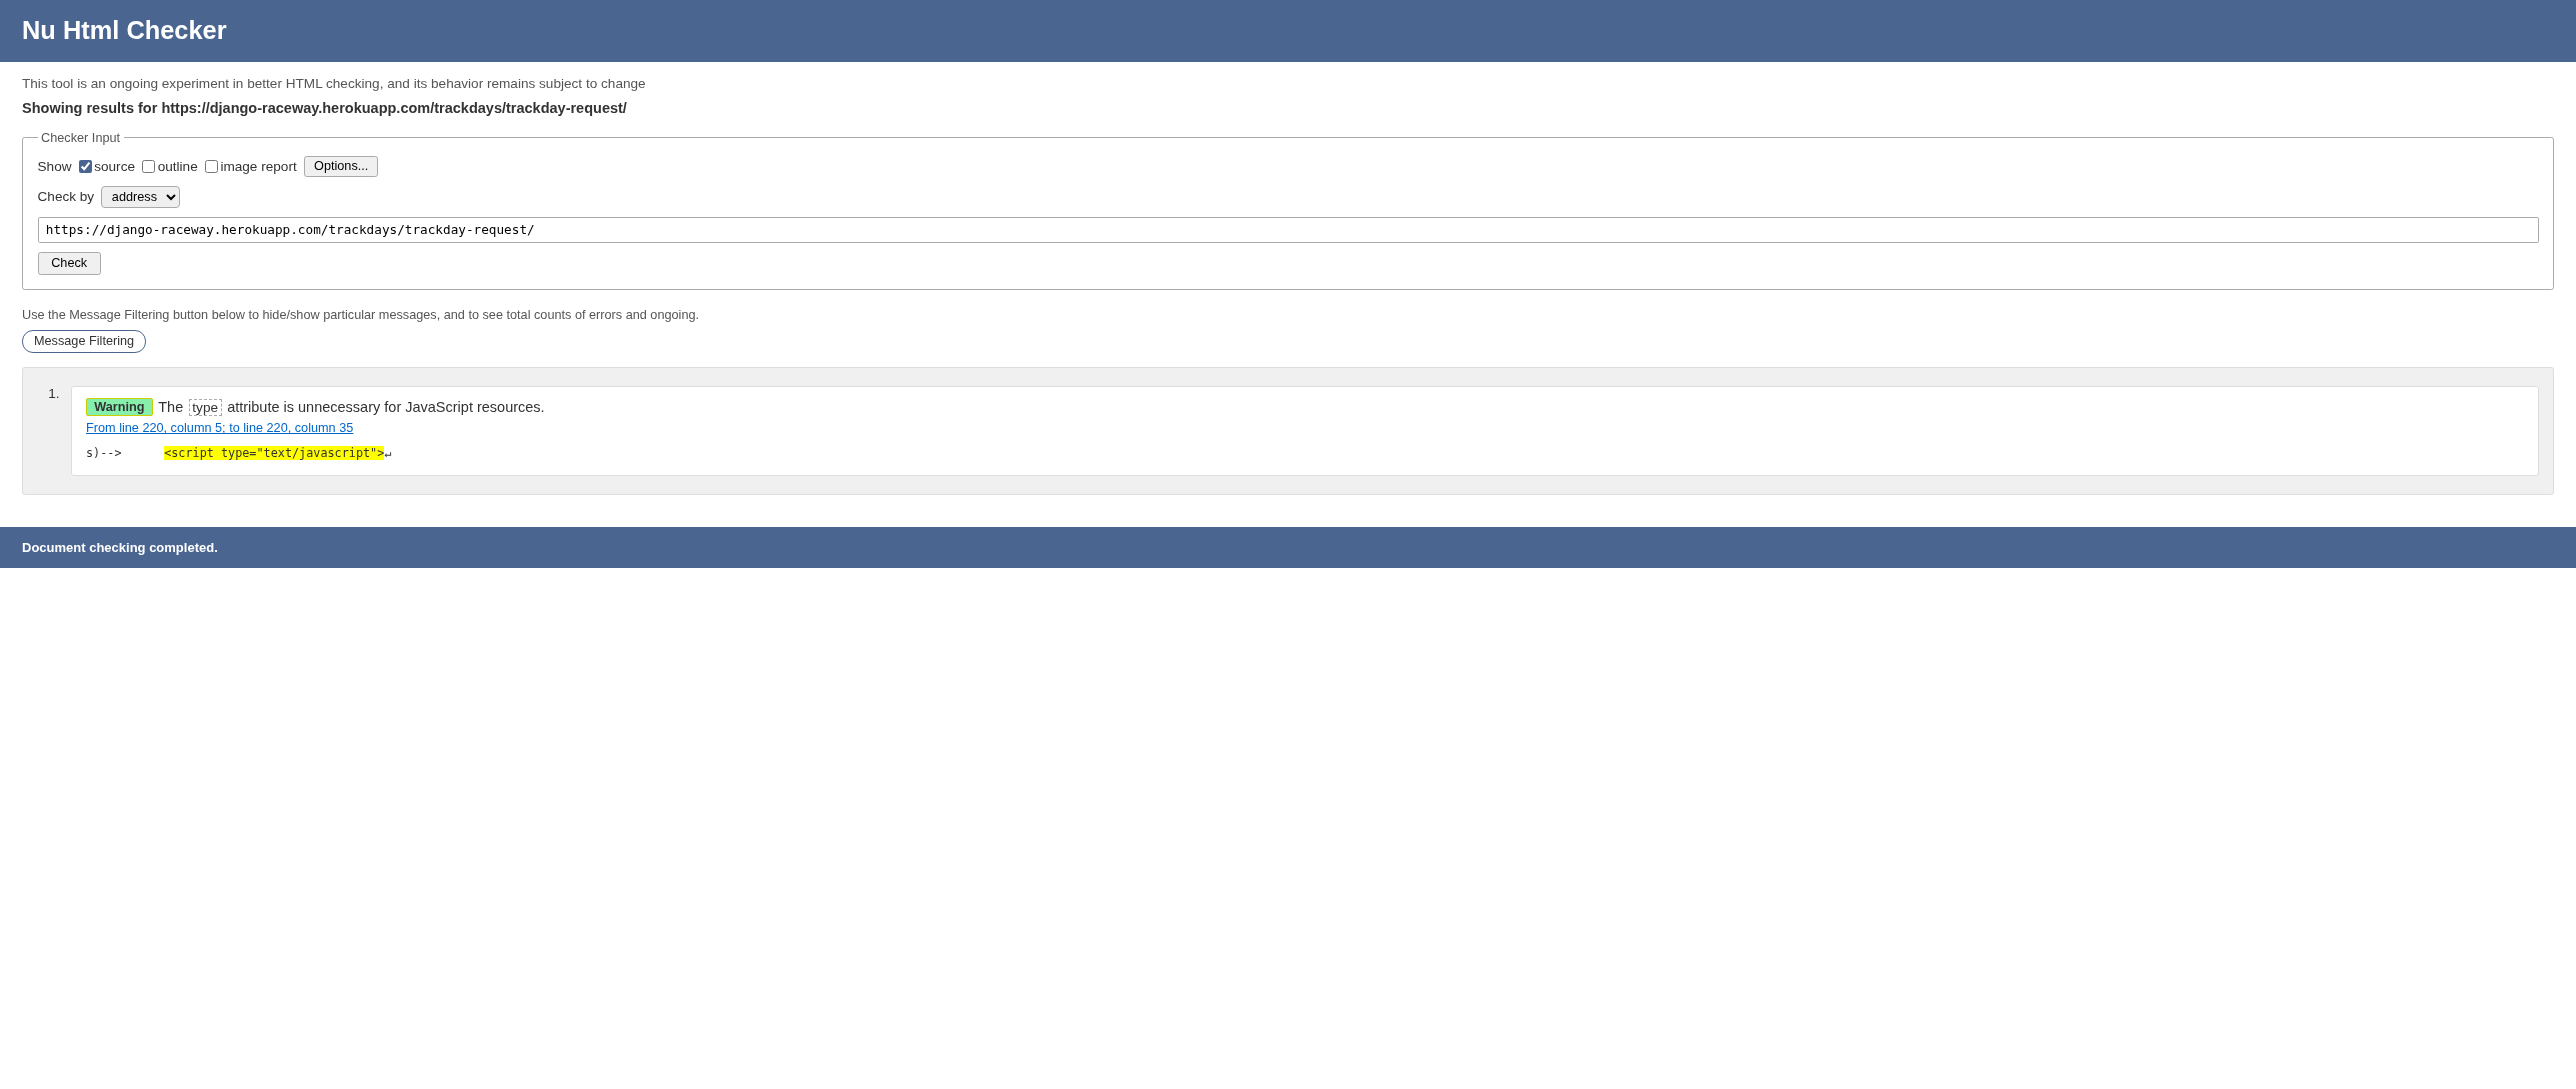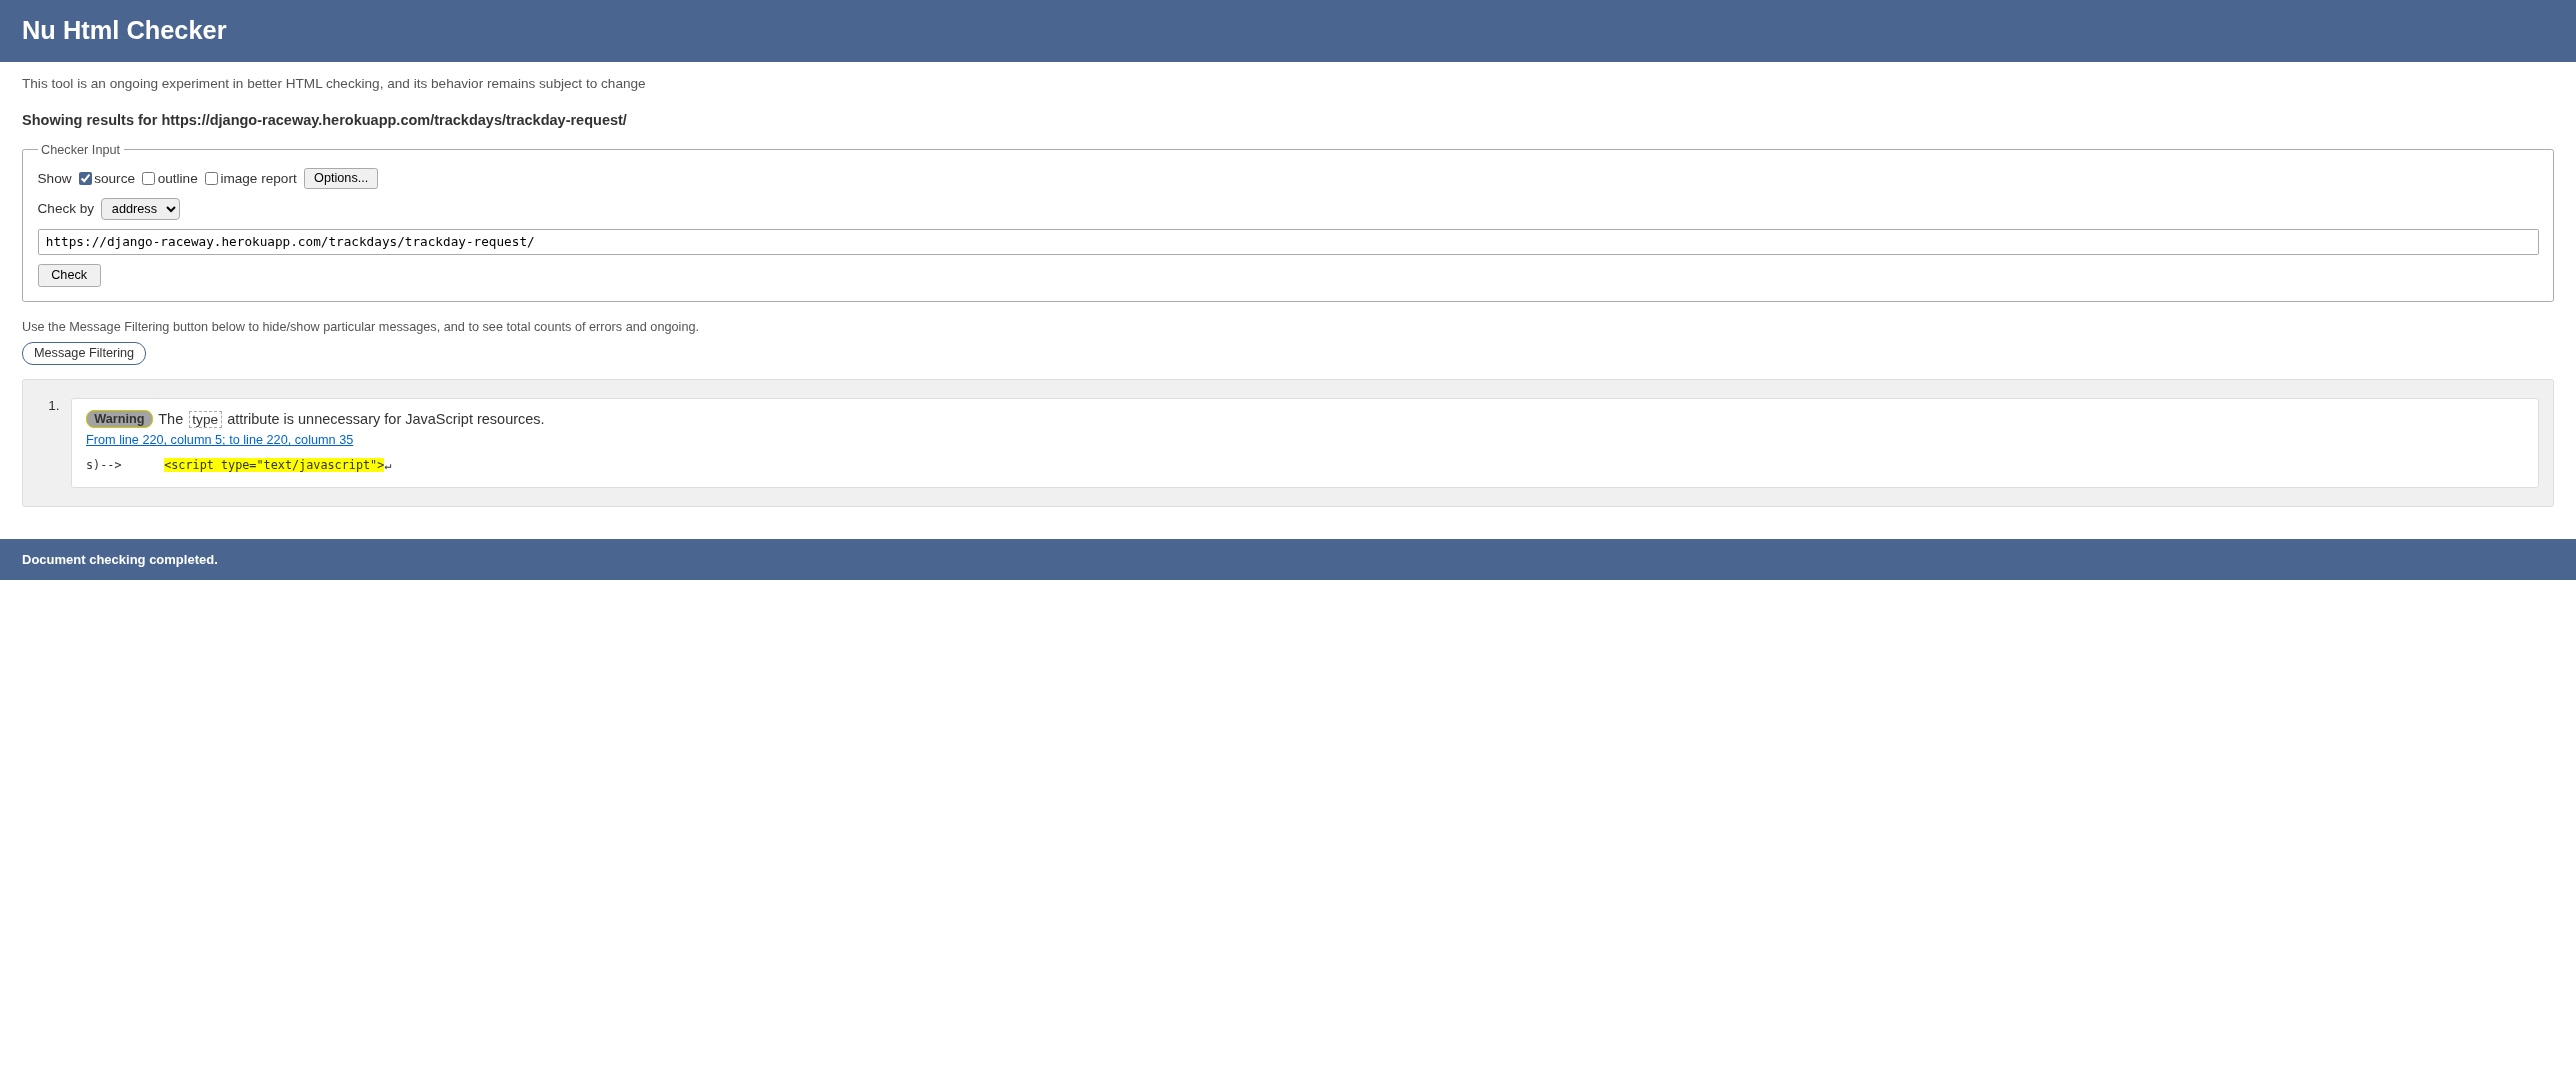--- a/index.html
+++ b/index.html
@@ -22,21 +22,21 @@
     }
 
     
     .content {
       padding: 14.5px 22px;
     }
 
     .subtitle {
       color: #555;
       font-size: 13.6px;
-      margin-bottom: 21px;
+      margin-bottom: 9px;
     }
 
     .showing-results {
       font-size: 14.5px;
       font-weight: bold;
       margin-bottom: 14.5px;
     }
 
     
     .checker-input {
@@ -165,27 +165,27 @@
       font-weight: normal;
       margin-bottom: 5.4px;
       display: flex;
       align-items: center;
       gap: 5.4px;
       flex-wrap: wrap;
     }
 
     .warning-badge {
       display: inline-block;
-      background: #a3a3a3;
+      background: #86efac;
       border: 0.9px solid #cccc00;
       color: #333;
       font-weight: bold;
       font-size: 12.7px;
       padding: 0.9px 7.3px;
-      border-radius: 8px;
+      border-radius: 2px;
     }
 
     .type-code {
       display: inline-block;
       font-family: Liberation Sans, sans-serif;
       font-size: 13.6px;
       border: 0.9px dashed #aaa;
       padding: 0 2.7px;
     }
 

